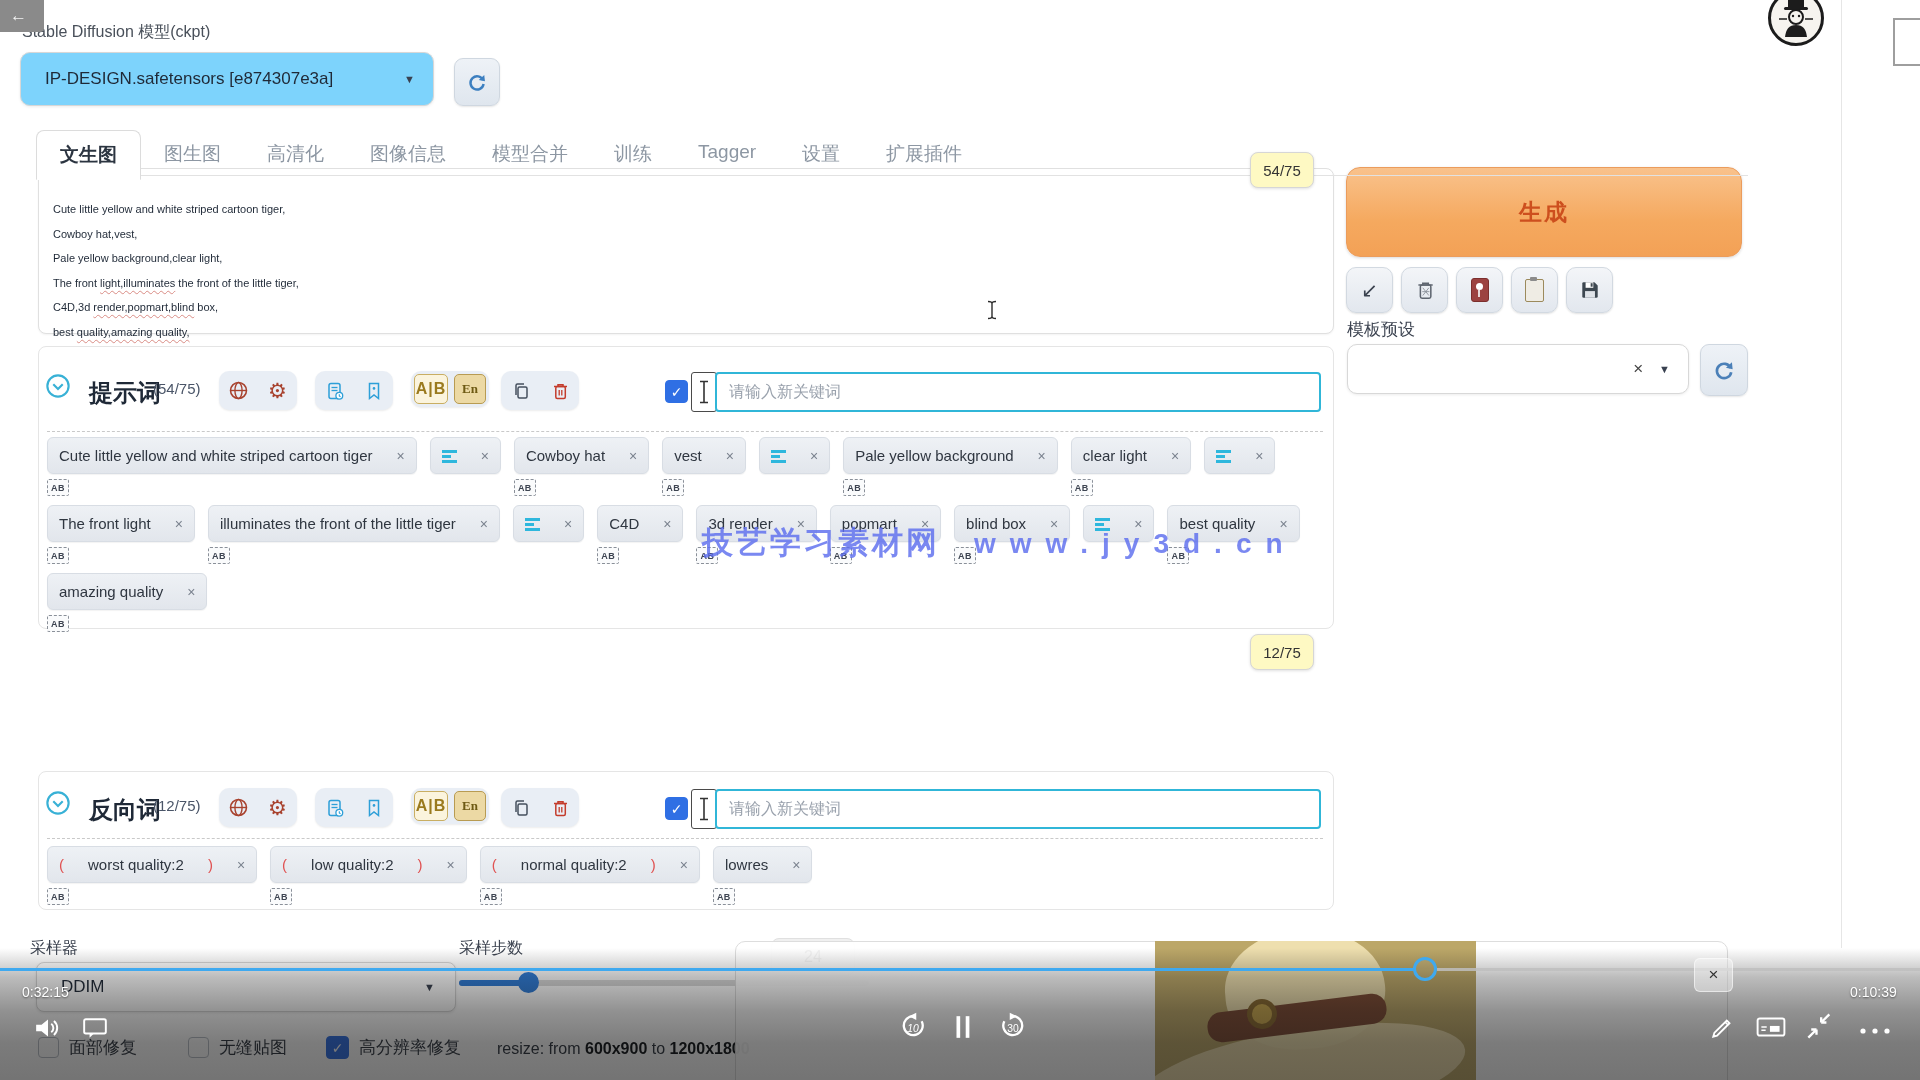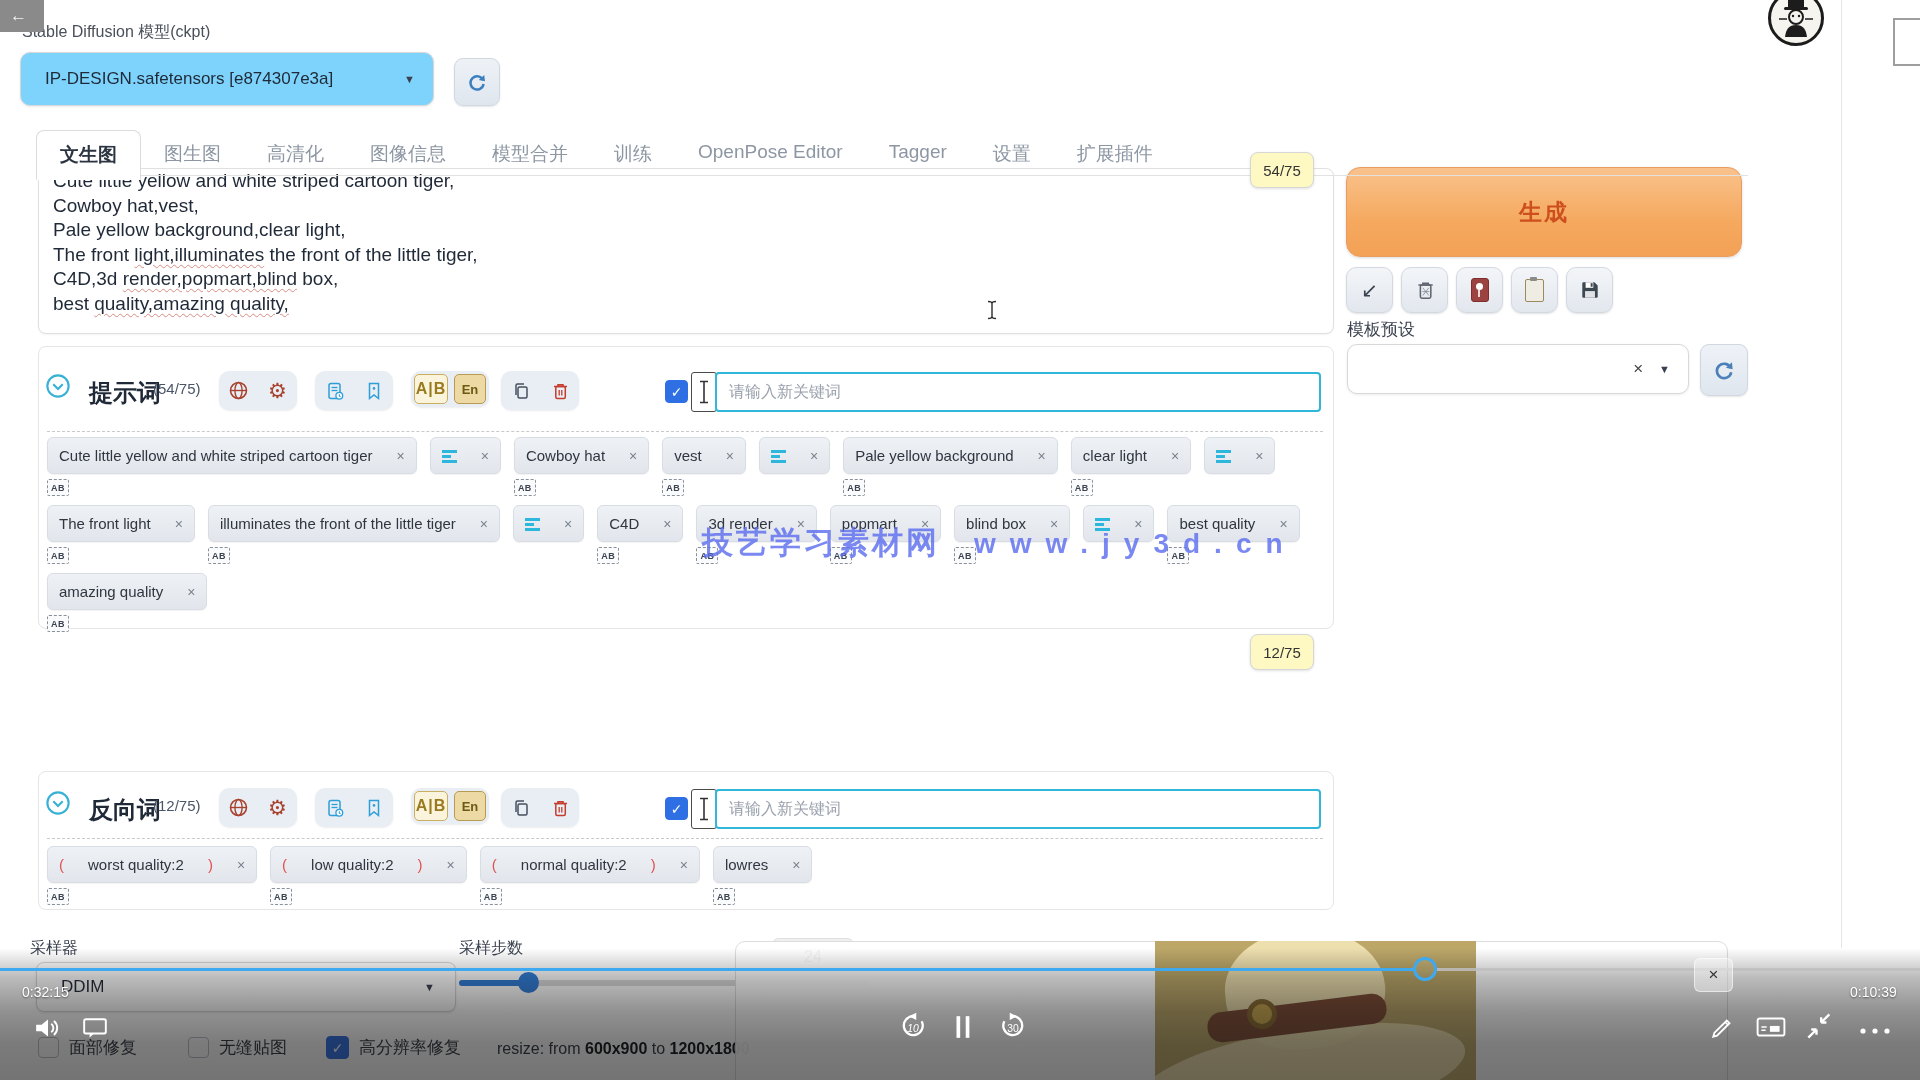--- a/index.html
+++ b/index.html
@@ -19,36 +19,36 @@
   .refresh-top{left:454px;top:58px;width:44px;height:46px;}
   
   .tabbar{left:36px;top:130px;display:flex;z-index:3;}
   .tab{padding:11px 23px;font-size:19px;color:#8d97a3;cursor:pointer;white-space:nowrap;}
   .tab.active{color:#2b3440;font-weight:bold;background:#fff;border:1px solid #dcdcdc;border-bottom:1px solid #fff;border-radius:8px 8px 0 0;}
   .tab-underline{left:36px;top:175px;width:1712px;height:1px;background:#e2e2e2;z-index:2;}
   
   .txa{background:#fff;border:1px solid #e0e0e0;border-radius:8px;box-shadow:0 1px 2px rgba(0,0,0,.05);}
   .prompt-txa{left:38px;top:168px;width:1294px;height:164px;}
   .neg-txa{left:38px;top:650px;width:1294px;height:106px;}
-  .tlines{position:absolute;left:14px;top:0;font-size:19px;line-height:24.6px;color:#1f2937;}
+  .tlines{position:absolute;left:14px;top:28px;font-size:11px;line-height:24.6px;color:#1f2937;}
   .sq{text-decoration:underline;text-decoration-style:wavy;text-decoration-color:#d98c85;text-decoration-thickness:1px;text-underline-offset:3px;}
   .counter-badge{width:62px;height:34px;background:#fef9c3;border:1px solid #d6d6d6;border-radius:8px;box-shadow:0 1px 3px rgba(0,0,0,.12);
     display:flex;align-items:center;justify-content:center;font-size:15px;color:#333;z-index:4;}
   
   .panel{background:#fff;border:1px solid #e5e5e5;border-radius:8px;}
   .p-prompt{left:38px;top:346px;width:1294px;height:281px;}
   .p-neg{left:38px;top:771px;width:1294px;height:137px;}
   .sec-title{font-size:24px;font-weight:bold;color:#1f2937;margin-left:12px;}
   .sec-count{font-size:15px;color:#4a5568;margin-left:6px;}
   .grp{display:flex;gap:6px;padding:3px;background:#e9eef5;border-radius:10px;box-shadow:0 1px 2px rgba(0,0,0,.08);}
   .grp .gbtn{width:33px;height:33px;border-radius:7px;display:flex;align-items:center;justify-content:center;background:transparent;}
   .ab-btn{width:32px;height:28px;border:1px solid #c9ae62;background:#fbf4dd;border-radius:5px;color:#9a7a1e;
     font-size:16px;font-weight:bold;display:flex;align-items:center;justify-content:center;letter-spacing:1px;}
   .en-btn{width:30px;height:28px;border:1px solid #b89b52;background:#ecd9a4;border-radius:5px;color:#6e5a14;
-    font-size:13px;font-weight:bold;display:flex;align-items:center;justify-content:center;}
+    font-size:13px;font-weight:bold;display:flex;align-items:center;justify-content:center;font-family:Liberation Serif, serif;}
   .cbx{width:21px;height:21px;border-radius:4px;display:flex;align-items:center;justify-content:center;font-size:14px;}
   .cbx.on{background:#2f6fe4;color:#fff;border:1px solid #2f6fe4;}
   .cbx.off{background:#fff;border:1px solid #b9bfc7;box-sizing:border-box;}
   .ibeam-btn{width:24px;height:38px;background:#fff;border:1.5px solid #4a4a4a;border-radius:3px;display:flex;align-items:center;justify-content:center;}
   .kw-input{height:40px;border:2px solid #30b6d8;border-radius:4px;font-size:16px;color:#1f2937;padding:0 12px;box-sizing:border-box;
     font-family:"Liberation Sans","DejaVu Sans",sans-serif;background:#fff;}
   .kw-input::placeholder{color:#9aa2ad;}
   .dashed{border-top:1px dashed #c9c9c9;height:0;}
   
   .chips{display:flex;flex-direction:column;gap:9px;align-items:flex-start;}
@@ -130,21 +130,20 @@
       </svg>
   </div>
 
   <div class="abs tabbar" id="tabbar">
       <div class="tab active">文生图</div>
       <div class="tab">图生图</div>
       <div class="tab">高清化</div>
       <div class="tab">图像信息</div>
       <div class="tab">模型合并</div>
       <div class="tab">训练</div>
-      <div class="tab">OpenPose Editor</div>
       <div class="tab">Tagger</div>
       <div class="tab">设置</div>
       <div class="tab">扩展插件</div>
     </div>
   <div class="abs tab-underline"></div>
 
   <div class="abs txa prompt-txa">
     <div class="tlines" id="plines">
         <div class="tline"><span>Cute little yellow and white striped cartoon tiger,</span></div>
         <div class="tline"><span>Cowboy hat,vest,</span></div>

